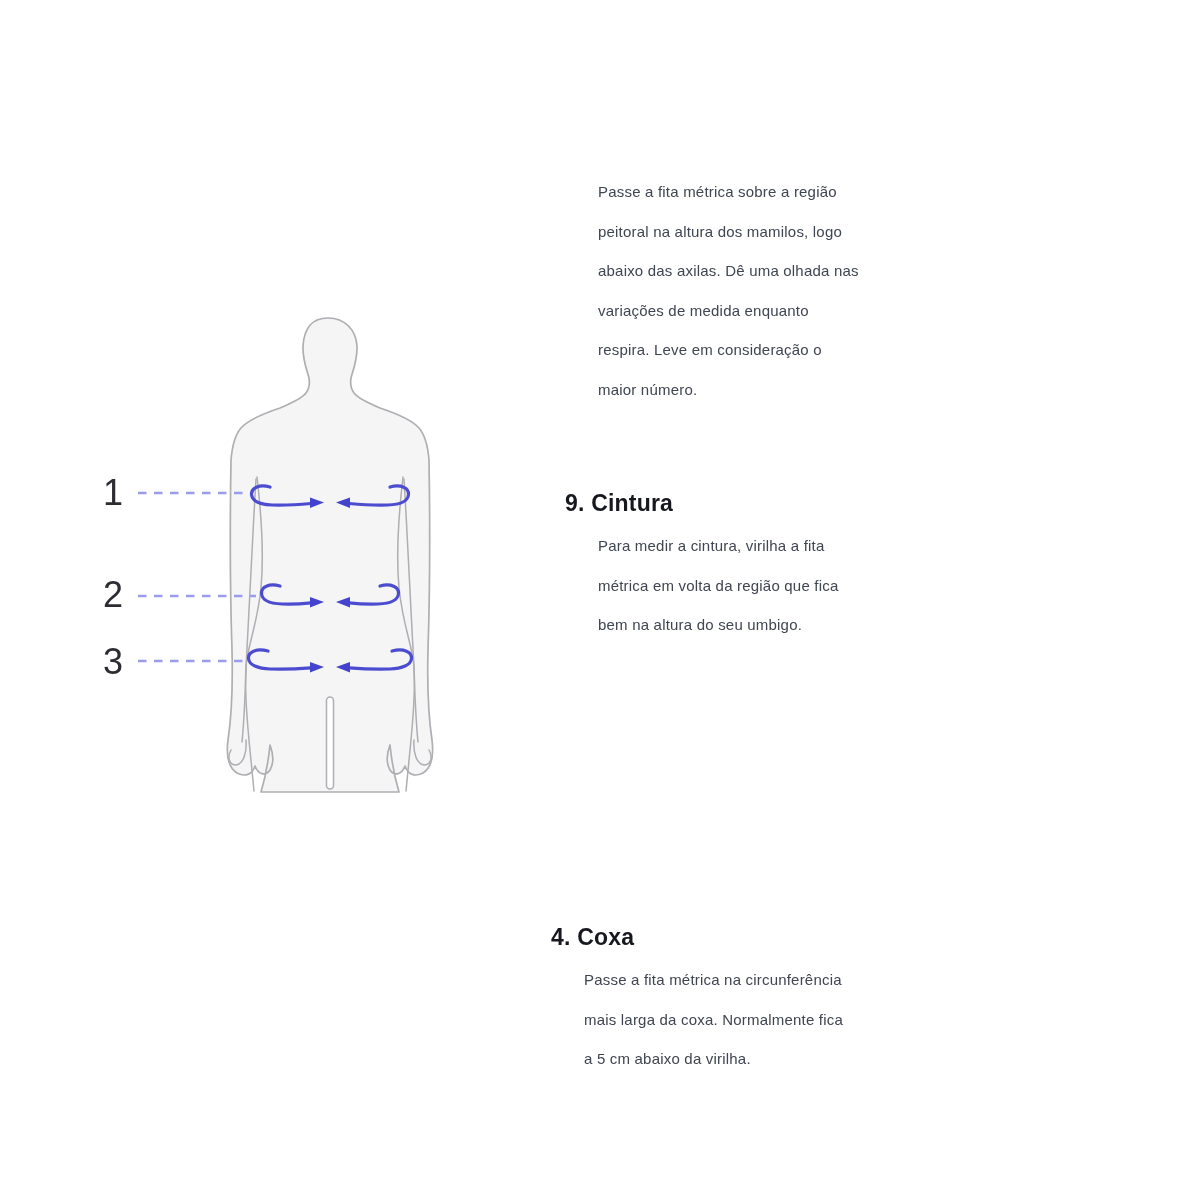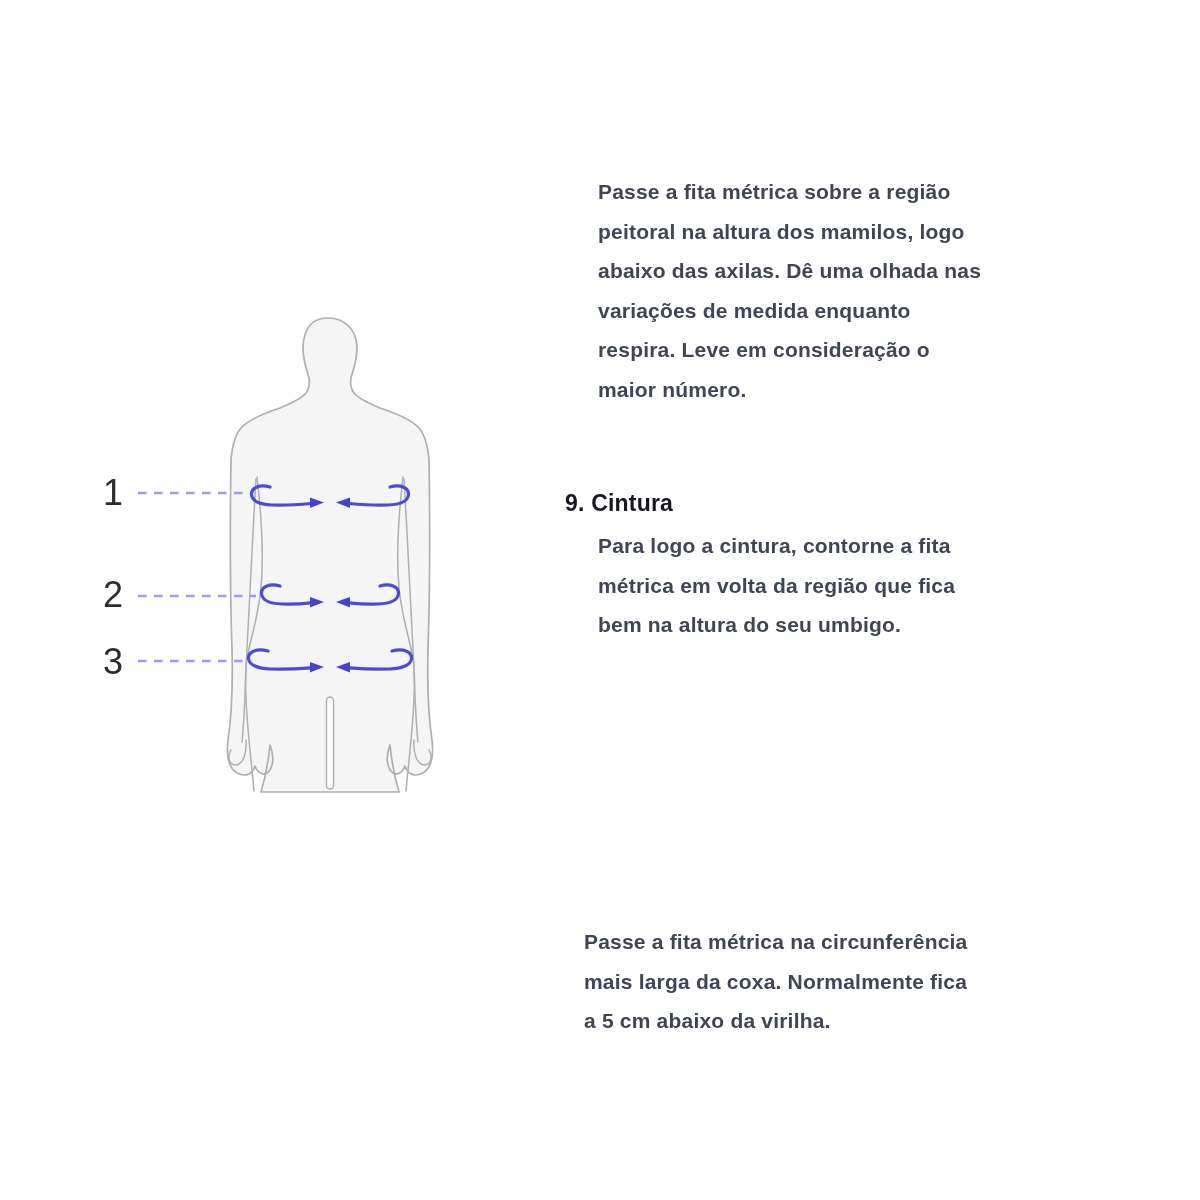--- a/index.html
+++ b/index.html
@@ -27,21 +27,21 @@
   .dash{stroke:var(--dash-line);stroke-width:2.6;stroke-dasharray:8.5 7.5;fill:none;}
   .tape{stroke:var(--arrow);stroke-width:3.2;fill:none;stroke-linecap:round;}
   .tape-head{fill:var(--arrowhead);stroke:none;}
   .marker{fill:var(--marker-number);font-size:36px;font-weight:500;
     font-family:"Liberation Sans","DejaVu Sans",sans-serif;text-anchor:middle;}
 
   
   .sec{position:absolute;width:500px;}
   .sec h3{font-size:23px;font-weight:700;color:var(--heading-text);
     line-height:30px;margin-bottom:8px;letter-spacing:.2px;}
-  .sec p{font-size:21px;font-weight:700;color:var(--body-text);
+  .sec p{font-size:15px;font-weight:400;color:var(--body-text);
     line-height:39.5px;margin-left:33px;white-space:pre-line;letter-spacing:.2px;width:470px;}
   .sec-1{left:565px;top:172px;}
   .sec-2{left:565px;top:488px;}
   .sec-3{left:565px;top:686px;}
   .sec-4{left:551px;top:922px;}
 </style>
 </head>
 <body>
 
 <div class="canvas">
@@ -116,27 +116,28 @@
     <p>Passe a fita métrica sobre a região
 peitoral na altura dos mamilos, logo
 abaixo das axilas. Dê uma olhada nas
 variações de medida enquanto
 respira. Leve em consideração o
 maior número.</p>
   </section>
 
   <section class="sec sec-2">
     <h3>9. Cintura</h3>
-    <p>Para logo a cintura, contorne a fita
+    <p>Para medir a cintura, virilha a fita
 métrica em volta da região que fica
 bem na altura do seu umbigo.</p>
   </section>
 
   <section class="sec sec-3">
   </section>
 
   <section class="sec sec-4">
+    <h3>4. Coxa</h3>
     <p>Passe a fita métrica na circunferência
 mais larga da coxa. Normalmente fica
 a 5 cm abaixo da virilha.</p>
   </section>
 
 </div>
 
 </body></html>

